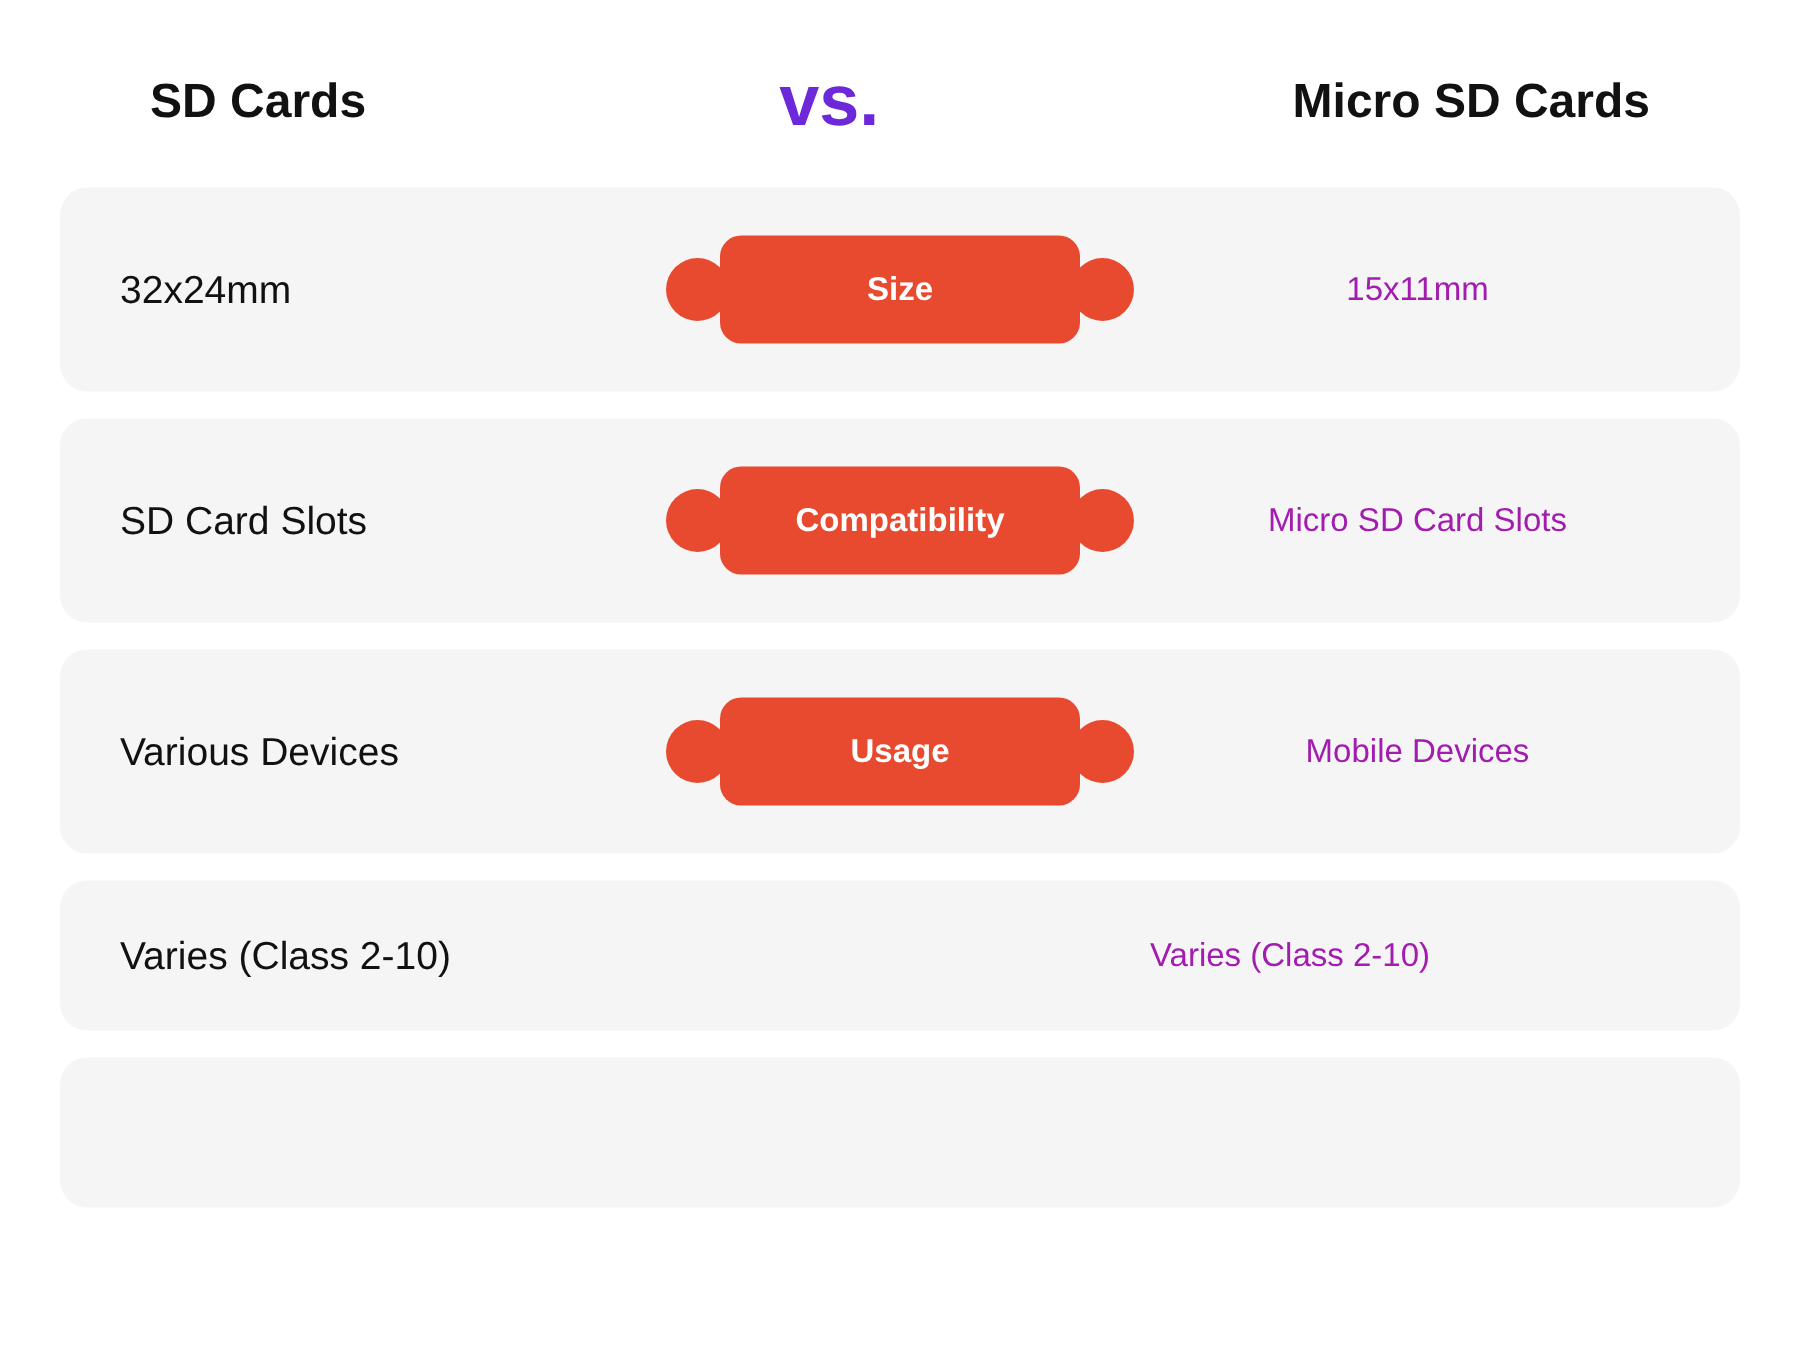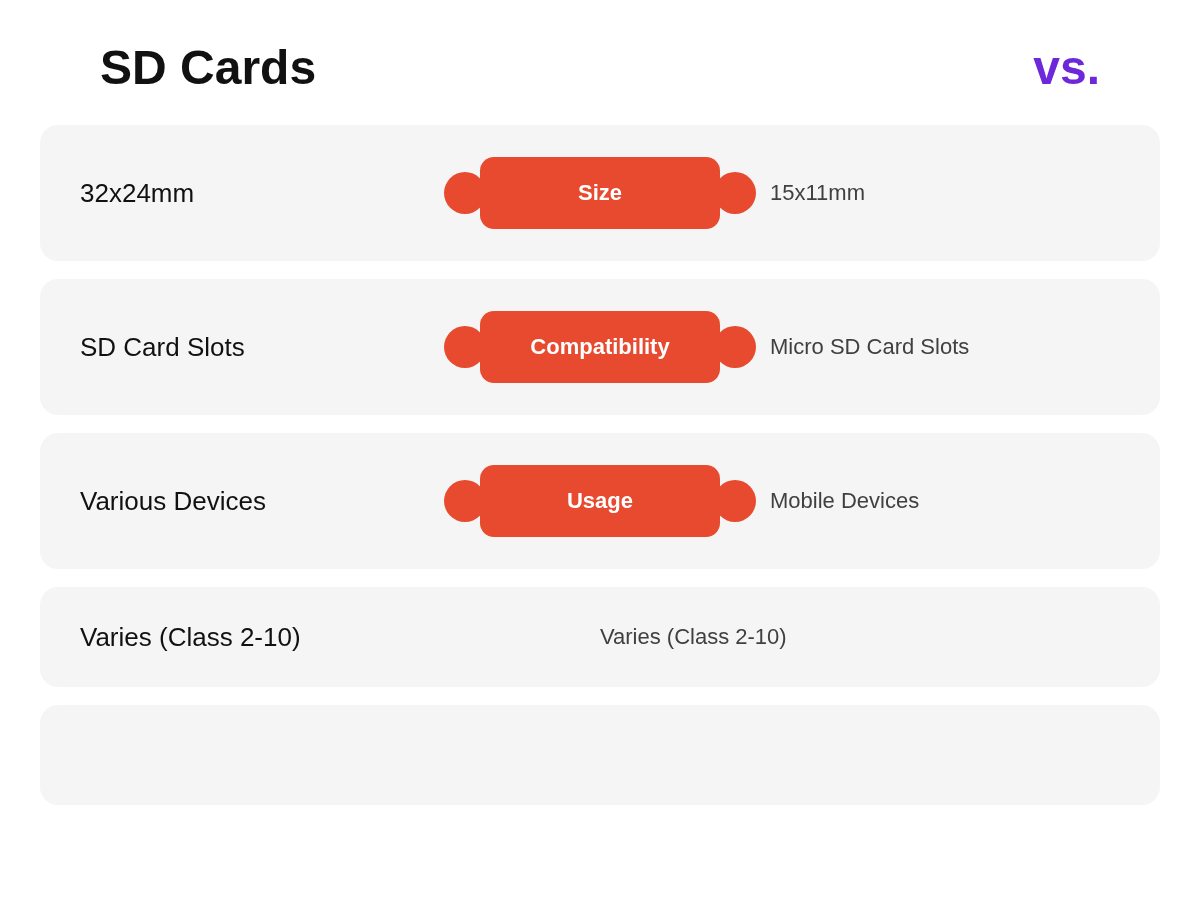--- a/index.html
+++ b/index.html
@@ -22,21 +22,21 @@
     
     .header {
       display: flex;
       justify-content: space-between;
       align-items: center;
       padding: 10px 60px 30px;
     }
 
     .header-title-left,
     .header-title-right {
-      font-size: 48px;
+      font-size: 32px;
       font-weight: 900;
       color: #111111;
     }
 
     .header-title-vs {
       font-size: 48px;
       font-weight: 900;
       color: #6d28d9;
     }
 
@@ -62,23 +62,23 @@
       font-size: 26px;
       font-weight: 500;
       color: #111111;
       flex: 1;
       text-align: left;
     }
 
     .row-right-text {
       font-size: 22px;
       font-weight: 500;
-      color: #404040;
+      color: #a21caf;
       flex: 1;
-      text-align: left;
+      text-align: center;
     }
 
     
     .rolling-pin {
       position: relative;
       display: flex;
       align-items: center;
       justify-content: center;
       flex: 0 0 300px;
       height: 80px;
@@ -128,20 +128,21 @@
     }
   </style>
 </head>
 <body>
 
 <div class="page-container">
 
   <div class="header">
     <span class="header-title-left">SD Cards</span>
     <span class="header-title-vs">vs.</span>
+    <span class="header-title-right">Micro SD Cards</span>
   </div>
 
   <div class="rows-container">
   <div class="comparison-row">
       <span class="row-left-text">32x24mm</span>
       <div class="rolling-pin">
         <div class="rolling-pin-body">
           <span>Size</span>
         </div>
       </div>

